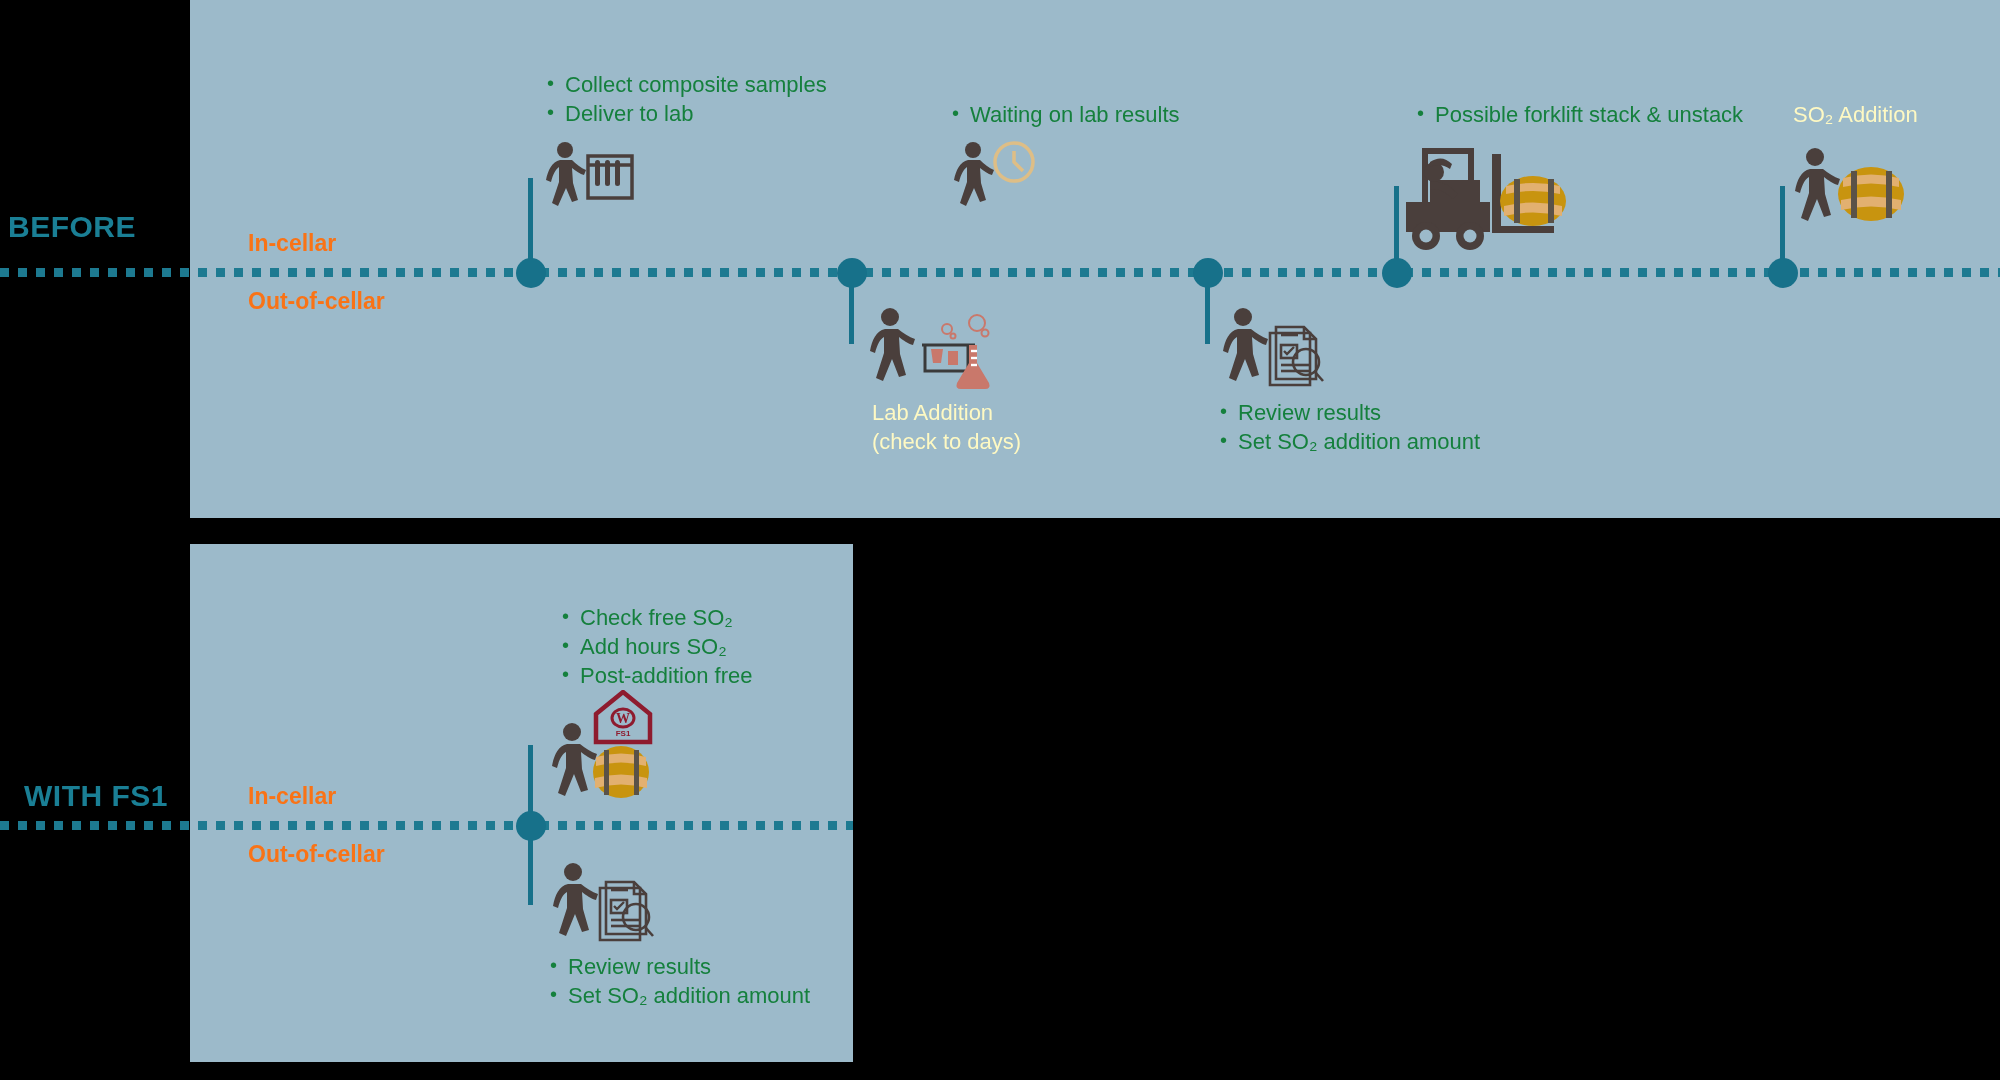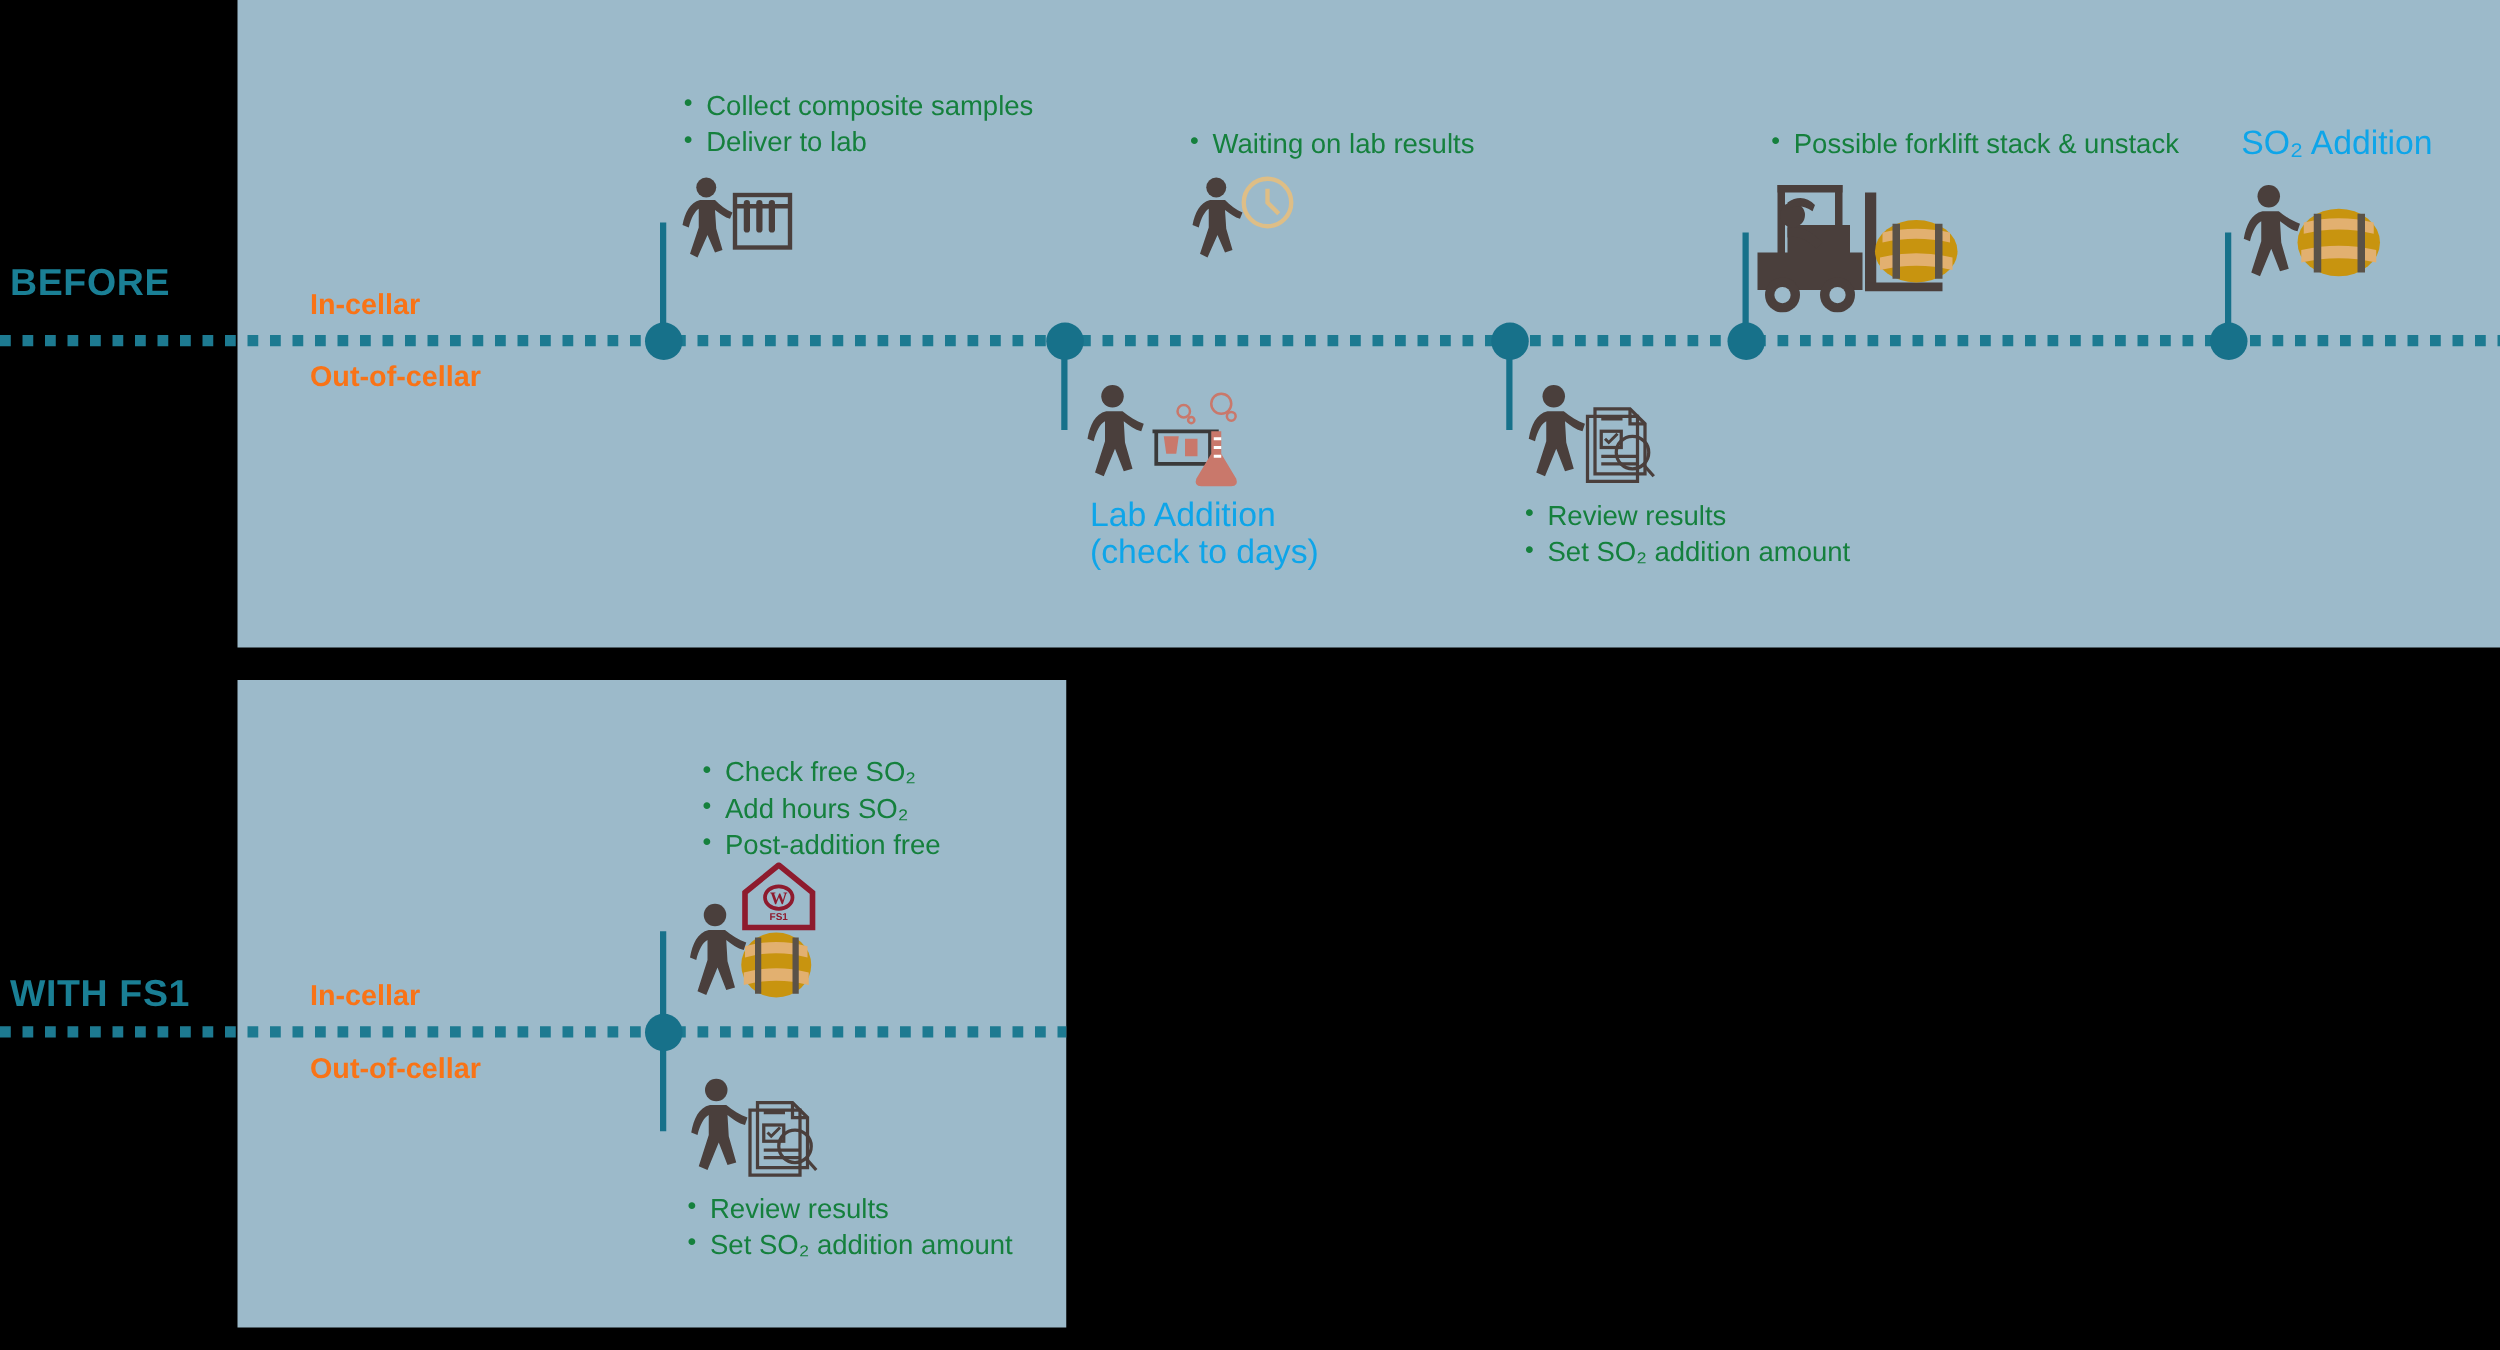--- a/index.html
+++ b/index.html
@@ -14,34 +14,34 @@
   
   .timeline { position:absolute; height:9px; z-index:3;
       background-image:linear-gradient(to right,#1D7A91 0 9px, transparent 9px 18px);
       background-size:18px 9px; background-repeat:repeat-x; }
   #timeline-before { left:0px; top:268px; width:2000px; }
   #timeline-fs1    { left:0px; top:821px; width:853px; }
 
   .stage-label { position:absolute; color:#1A7F95; font-weight:bold;
       font-size:30px; letter-spacing:.5px; white-space:nowrap; z-index:6; }
   #label-before { left:8px; top:210px; }
-  #label-fs1    { left:8px; top:779px; }
+  #label-fs1    { left:24px; top:779px; }
 
   .lane-label { position:absolute; color:#f97316; font-weight:bold;
       font-size:23px; white-space:nowrap; z-index:6; }
 
   .node { position:absolute; width:30px; height:30px; border-radius:50%;
           background:#17718A; z-index:5; }
   .stem { position:absolute; width:5px; background:#17718A; z-index:4; }
 
   .bullets { position:absolute; color:#15803d; font-size:22px;
       line-height:29px; list-style:none; white-space:nowrap; z-index:6; }
   .bullets li { position:relative; padding-left:20px; }
   .bullets li:before { content:"•"; position:absolute; left:2px; top:-1px; font-size:20px; }
-  .plain { position:absolute; color:#0ea5e9; font-size:27px;
+  .plain { position:absolute; color:#fef9c3; font-size:22px;
       line-height:29px; white-space:nowrap; z-index:6; }
 
   .icon { position:absolute; z-index:6; }
 </style>
 </head>
 <body>
 
 <div class="panel" id="panel-before"></div>
 
 <div class="timeline" id="timeline-before"></div>

